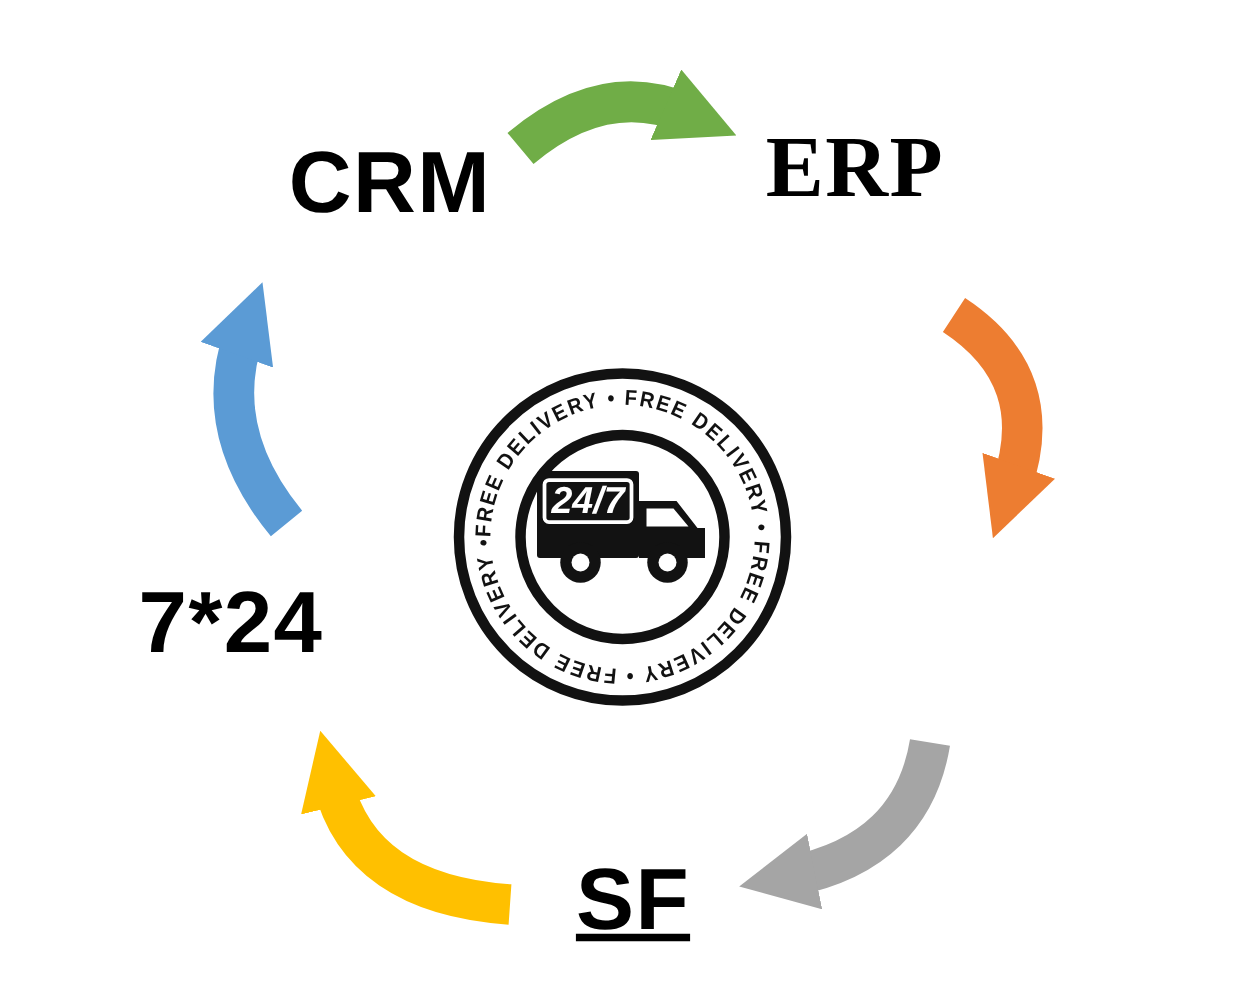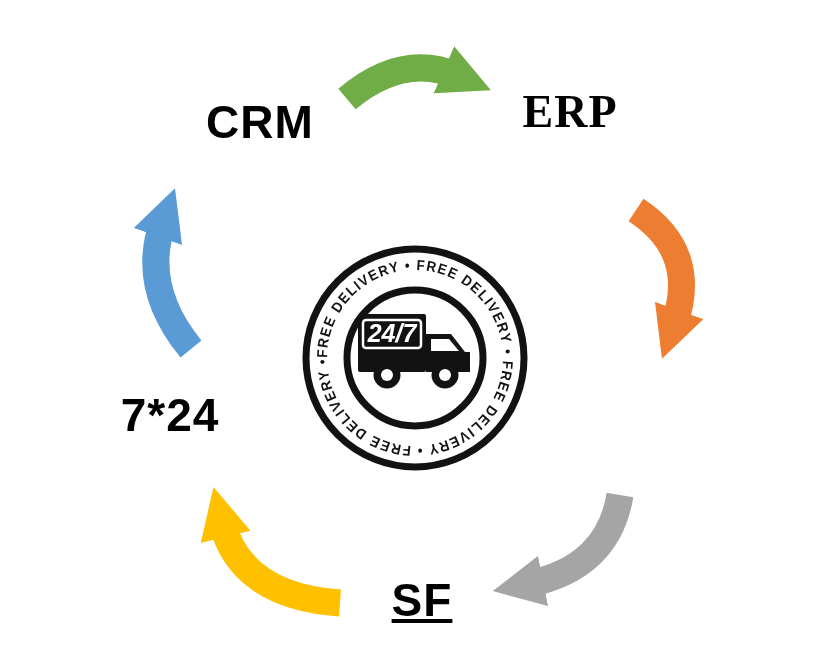--- a/index.html
+++ b/index.html
@@ -20,21 +20,21 @@
   svg.layer {
     position: absolute;
     left: 0;
     top: 0;
   }
   .node {
     position: absolute;
     transform: translate(-50%, -50%);
     font-family: "Liberation Sans", sans-serif;
     font-weight: 900;
-    font-size: 46px;
+    font-size: 58px;
     letter-spacing: 1px;
     color: #000000;
     white-space: nowrap;
     user-select: none;
   }
   .arrow {
     fill: none;
     stroke-width: 27;
     stroke-linecap: butt;
   }
@@ -118,15 +118,15 @@
         <circle class="wheel" cx="30" cy="17" r="13.5"></circle>
         <circle class="hub" cx="30" cy="17" r="6"></circle>
         <text class="truck-text" x="-23" y="-16">24/7</text>
       </g>
     </g>
   </svg>
 
   <div class="node" style="left:260px; top:122px;">CRM</div>
   <div class="node" style="left:570px; top:111px;font-family:Liberation Serif, serif;">ERP</div>
   <div class="node" style="left:422px; top:600px;text-decoration:underline;">SF</div>
-  <div class="node" style="left:170px; top:415px;">7*24</div>
+  <div class="node" style="left:154px; top:415px;">7*24</div>
 
 </div>
 
 </body></html>

